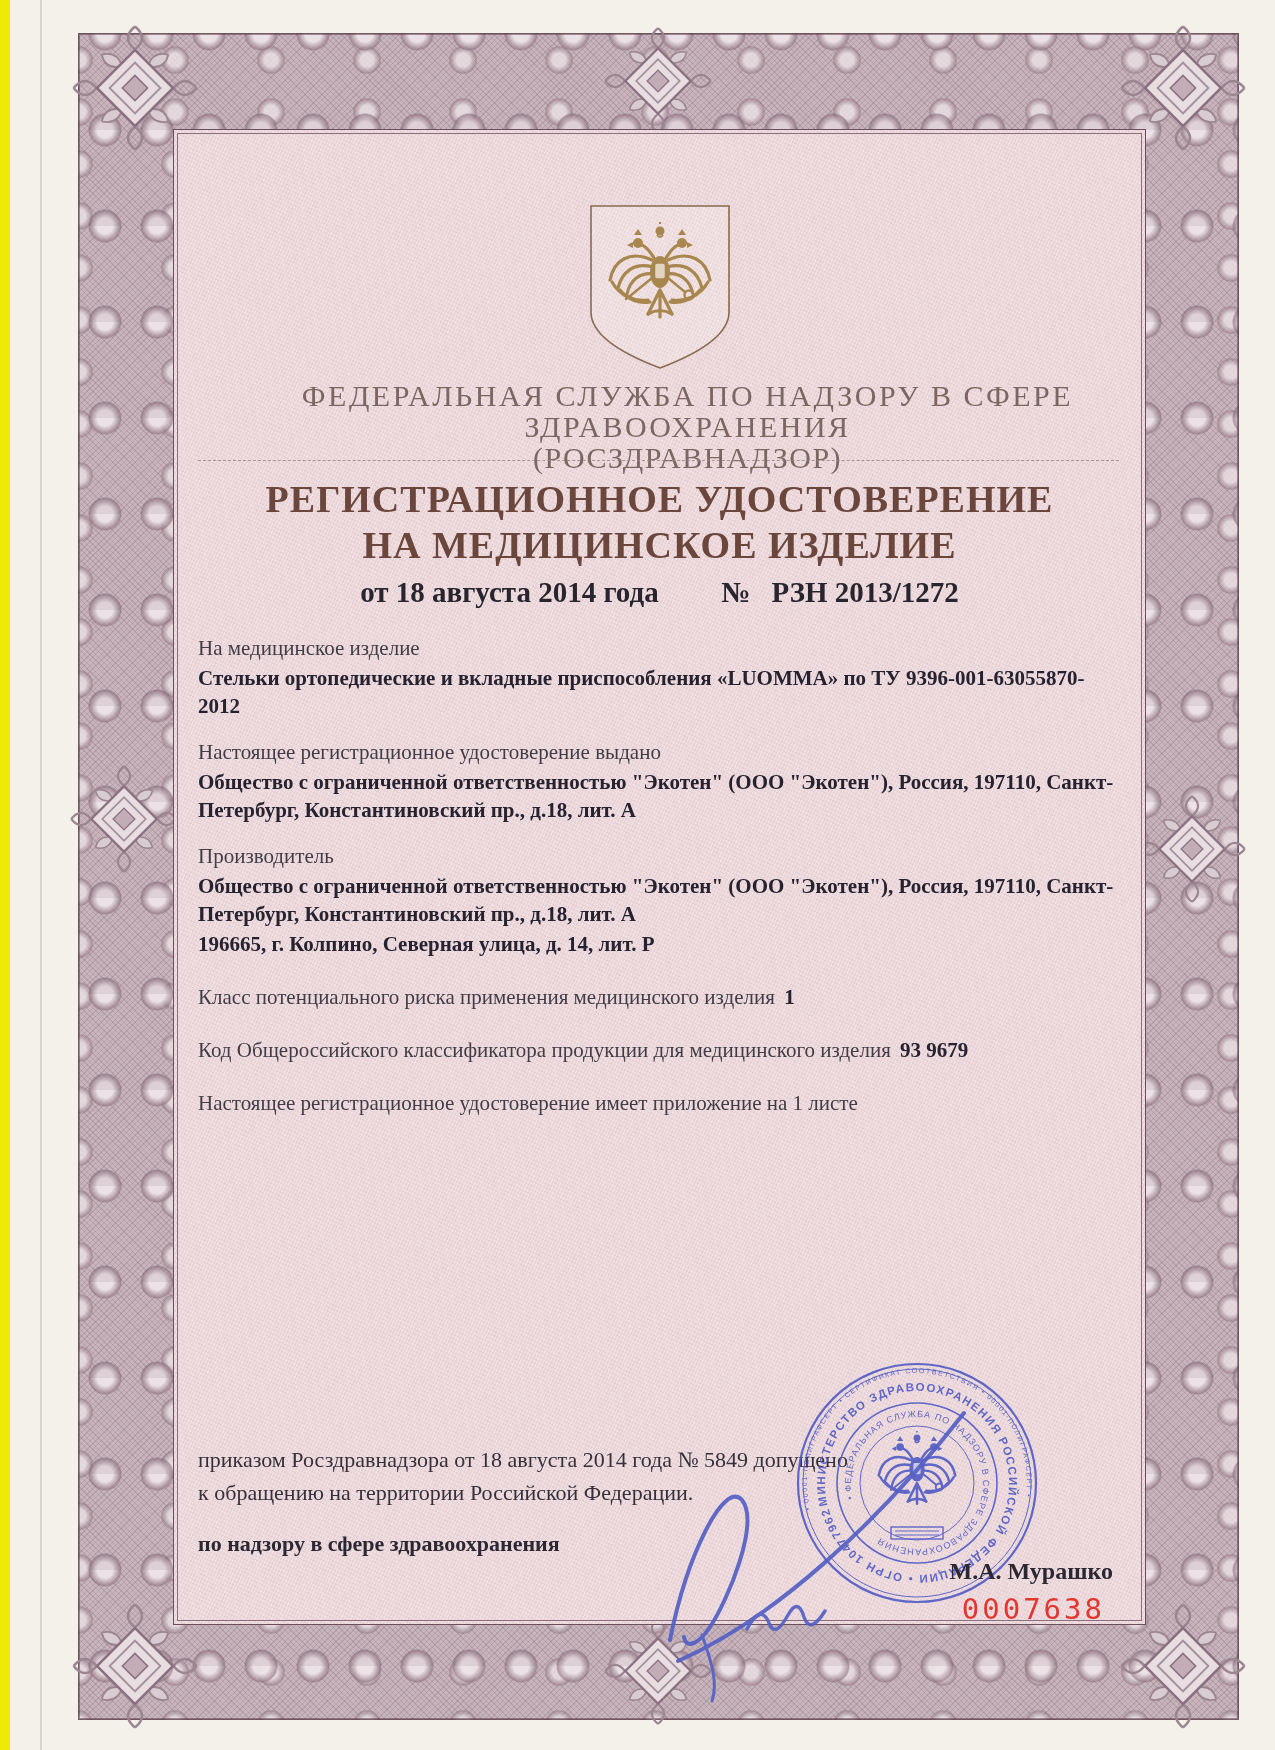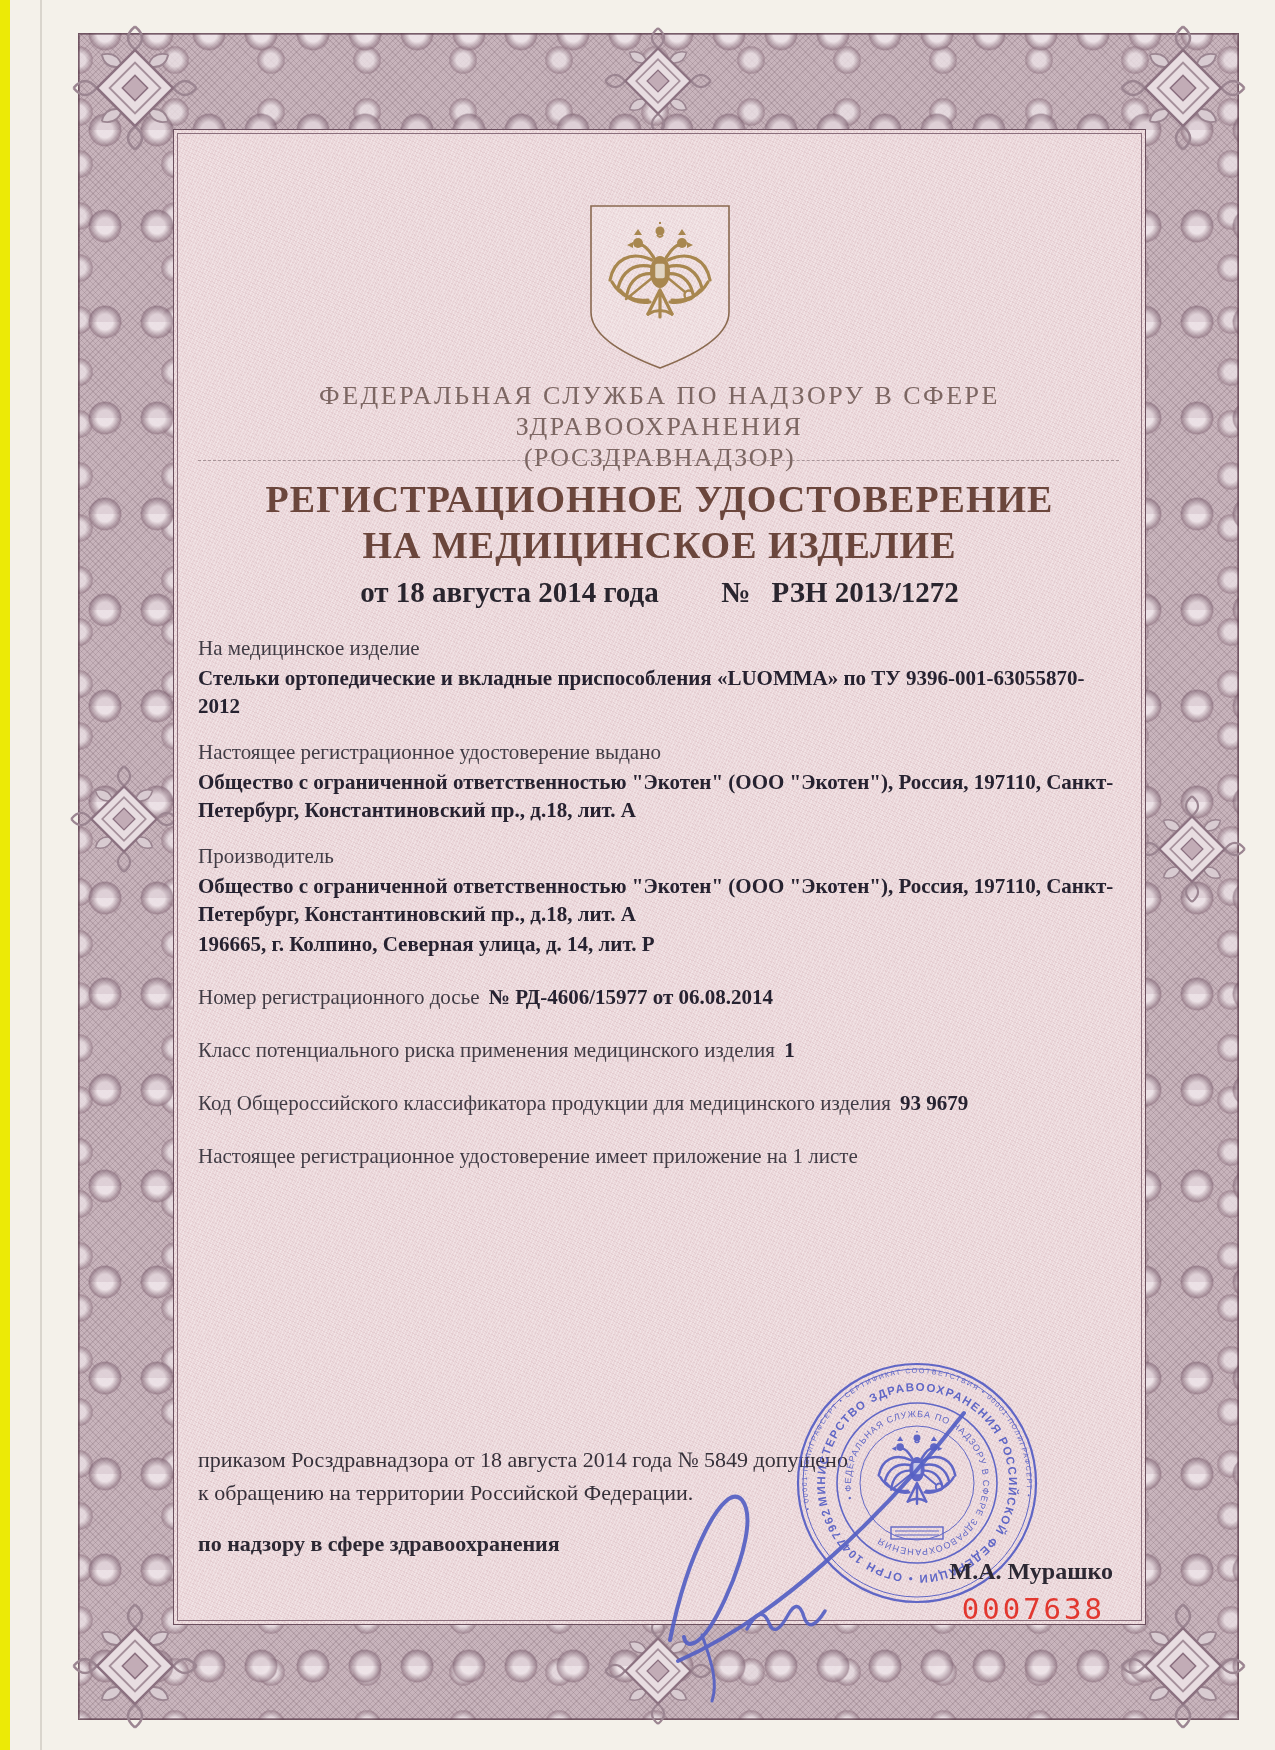--- a/index.html
+++ b/index.html
@@ -39,21 +39,21 @@
       repeating-linear-gradient(25deg,  rgba(186,140,150,.14) 0 1px, rgba(0,0,0,0) 1px 4px);
     border:1px solid #6b4f5e;
     outline:1px solid #8b6f7d;
     outline-offset:-5px;
   }
 
   .emblem{position:absolute;left:50%;top:70px;transform:translateX(-50%);color:#a8874f;}
 
   .agency{
     position:absolute;top:250px;left:0;width:100%;text-align:center;
-    color:#7c6662;font-size:26px;line-height:31px;letter-spacing:2.5px;font-weight:400;
+    color:#7c6662;font-size:30px;line-height:31px;letter-spacing:2.5px;font-weight:400;padding-left:28px;
   }
   .agency .sub{letter-spacing:1.5px;}
 
   .separator{position:absolute;top:330px;left:24px;right:26px;border-top:1px dashed rgba(150,130,134,.8);}
 
   .title{
     position:absolute;top:346px;left:0;width:100%;text-align:center;
     color:#6b463c;font-weight:700;font-size:38px;line-height:46px;letter-spacing:1px;
   }
   .dateline{
@@ -219,24 +219,20 @@
       <p class="value">Стельки ортопедические и вкладные приспособления «LUOMMA» по ТУ 9396-001-63055870-2012</p>
 
       <p class="label">Настоящее регистрационное удостоверение выдано</p>
       <p class="value">Общество с ограниченной ответственностью "Экотен" (ООО "Экотен"), Россия, 197110, Санкт-Петербург, Константиновский пр., д.18, лит. А</p>
 
       <p class="label">Производитель</p>
       <p class="value">Общество с ограниченной ответственностью "Экотен" (ООО "Экотен"), Россия, 197110, Санкт-Петербург, Константиновский пр., д.18, лит. А</p>
 
       <p class="value">196665, г. Колпино, Северная улица, д. 14, лит. Р</p>
 
-      <p class="inline">
-        <span>Номер регистрационного досье</span>
-        <b>№ РД-4606/15977 от 06.08.2014</b>
-      </p>
       <p class="inline">
         <span>Класс потенциального риска применения медицинского изделия</span>
         <b>1</b>
       </p>
       <p class="inline">
         <span>Код Общероссийского классификатора продукции для медицинского изделия</span>
         <b>93 9679</b>
       </p>
       <p class="inline">
         <span>Настоящее регистрационное удостоверение имеет приложение на 1 листе</span>

